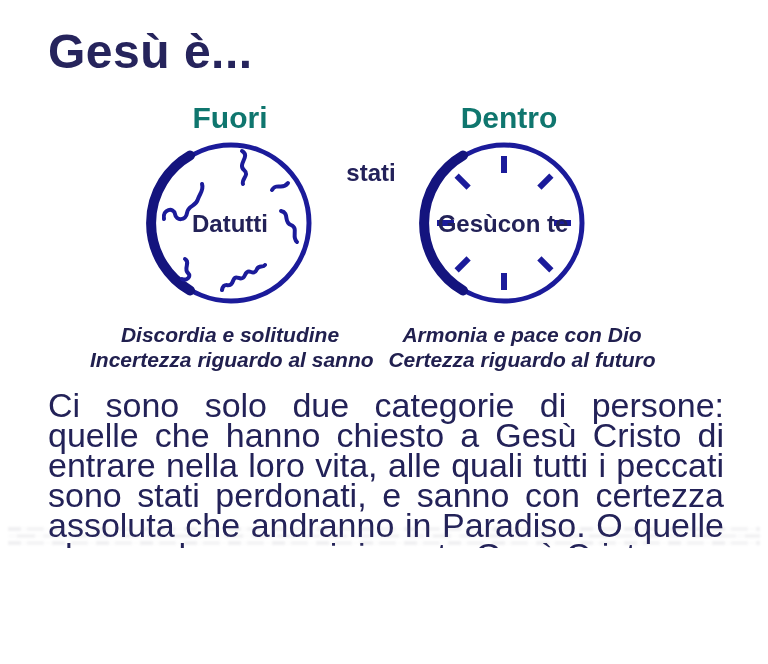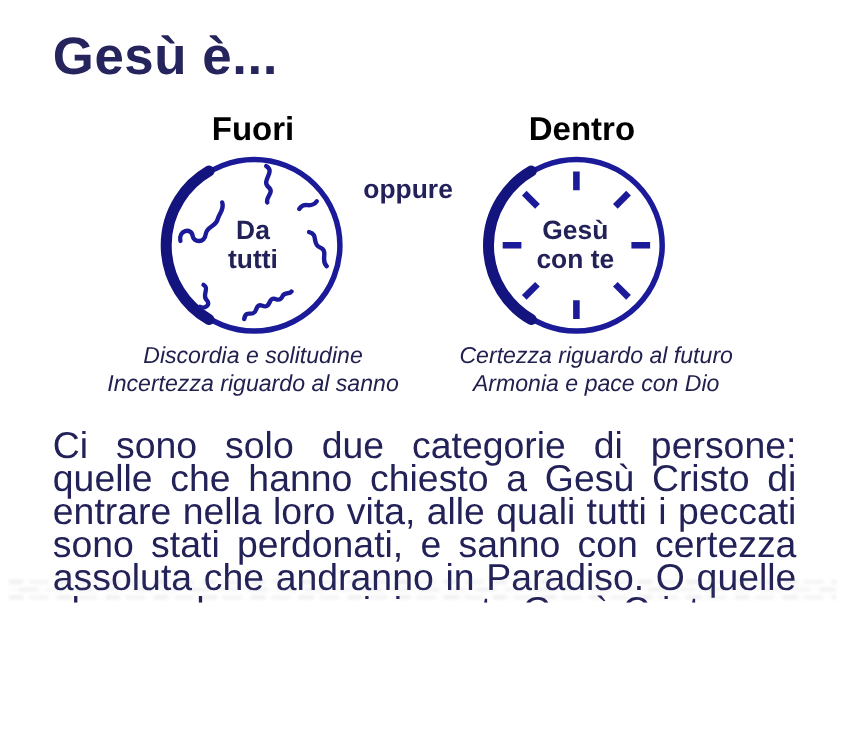--- a/index.html
+++ b/index.html
@@ -21,54 +21,54 @@
     font-weight: bold;
     letter-spacing: 0.5px;
     color: #26245c;
   }
   .group {
     position: absolute;
     top: 100px;
     text-align: center;
   }
   .left-group  { left: 90px;  width: 280px; }
-  .right-group { left: 392px; width: 300px; }
+  .right-group { left: 372px; width: 300px; }
   .circle-heading {
     font-size: 30px;
     font-weight: bold;
     line-height: 36px;
-    color: #000000;
+    color: #0f766e;
   }
   .right-group .circle-heading { margin-right: 26px; }
   .circle-wrap {
     position: relative;
     width: 170px;
     height: 170px;
     margin: 2px auto 0 auto;
   }
   .right-group .circle-wrap { margin-left: 46px; text-decoration: underline; }
   .circle-wrap svg { display: block; }
   .circle-label {
     position: absolute;
     left: 0; top: 0;
     width: 170px; height: 170px;
     display: flex;
-    flex-direction: column;
+    flex-direction: row;
     align-items: center;
     justify-content: center;
     font-size: 24px;
     font-weight: bold;
     line-height: 27px;
     color: #232258;
     pointer-events: none;
   }
   .caption {
-    margin-top: 3px;
+    margin-top: 14px;
     font-size: 21px;
-    font-weight: normal;
+    font-weight: bold;
     font-style: italic;
     line-height: 25px;
     color: #21204f;
     white-space: nowrap;
   }
   .or-label {
     position: absolute;
     left: 311px;
     top: 158px;
     width: 120px;
@@ -154,21 +154,21 @@
         <div>Da</div>
         <div>tutti</div>
       </div>
     </div>
     <div class="caption">
       <div>Discordia e solitudine</div>
       <div>Incertezza riguardo al sanno</div>
     </div>
   </div>
 
-  <div class="or-label">oppure</div>
+  <div class="or-label">stati</div>
 
   <div class="group right-group">
     <div class="circle-heading">Dentro</div>
     <div class="circle-wrap">
       <svg width="170" height="170" viewBox="0 0 170 170">
         <circle cx="86" cy="85" r="78" fill="#ffffff" stroke="#1b1b9a" stroke-width="5"></circle>
         <path d="M 45 17.5 A 78 78 0 0 0 45 152.5" fill="none" stroke="#14147e" stroke-width="10" stroke-linecap="round"></path>
         <g stroke="#1b1b9a" stroke-width="6">
           <line x1="86" y1="35" x2="86" y2="18"></line>
           <line x1="121.4" y1="49.6" x2="133.4" y2="37.6"></line>
@@ -179,22 +179,22 @@
           <line x1="36" y1="85" x2="19" y2="85"></line>
           <line x1="50.6" y1="49.6" x2="38.6" y2="37.6"></line>
         </g>
       </svg>
       <div class="circle-label">
         <div>Gesù</div>
         <div>con te</div>
       </div>
     </div>
     <div class="caption">
+      <div>Armonia e pace con Dio</div>
       <div>Certezza riguardo al futuro</div>
-      <div>Armonia e pace con Dio</div>
     </div>
   </div>
 
   <p class="paragraph">Ci sono solo due categorie di persone: quelle che hanno chiesto a Gesù Cristo di entrare nella loro vita, alle quali tutti i peccati sono stati perdonati, e sanno con certezza assoluta che andranno in Paradiso. O quelle che non hanno mai ricevuto Gesù Cristo.</p>
 
 
   <div class="ghost-strip">
     <div class="ghost-row"></div>
     <div class="ghost-row"></div>
     <div class="ghost-row"></div>

